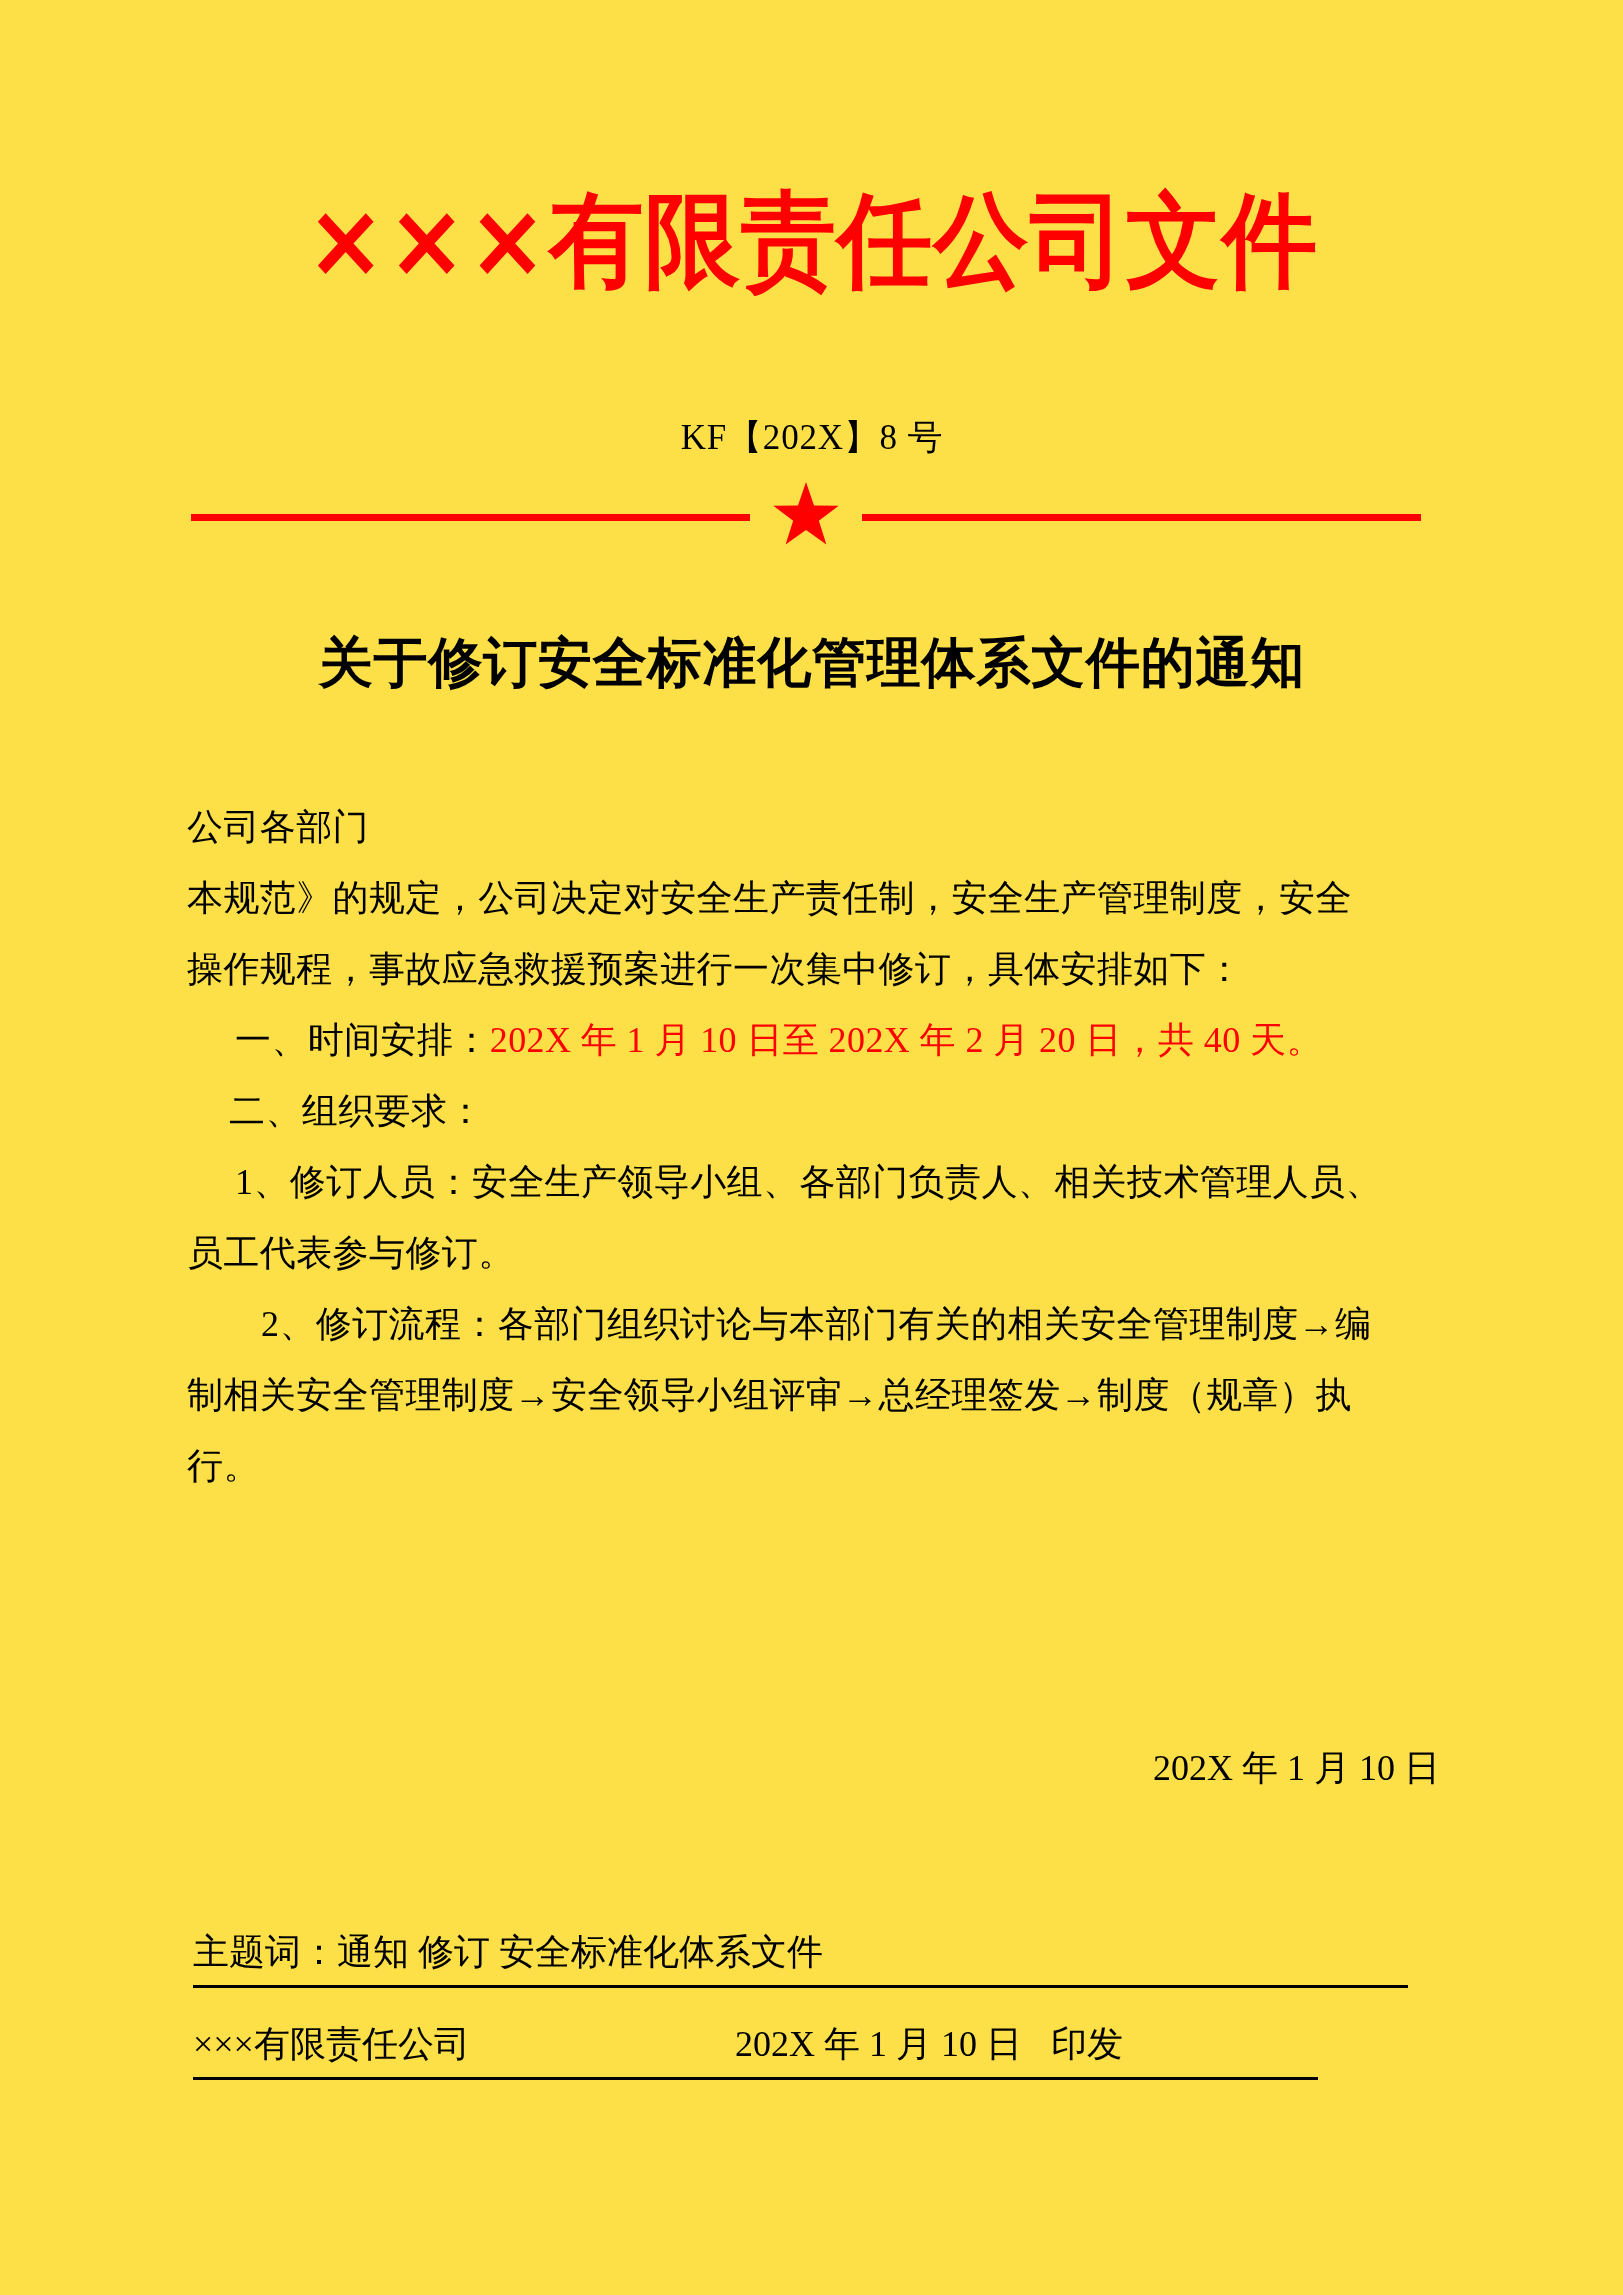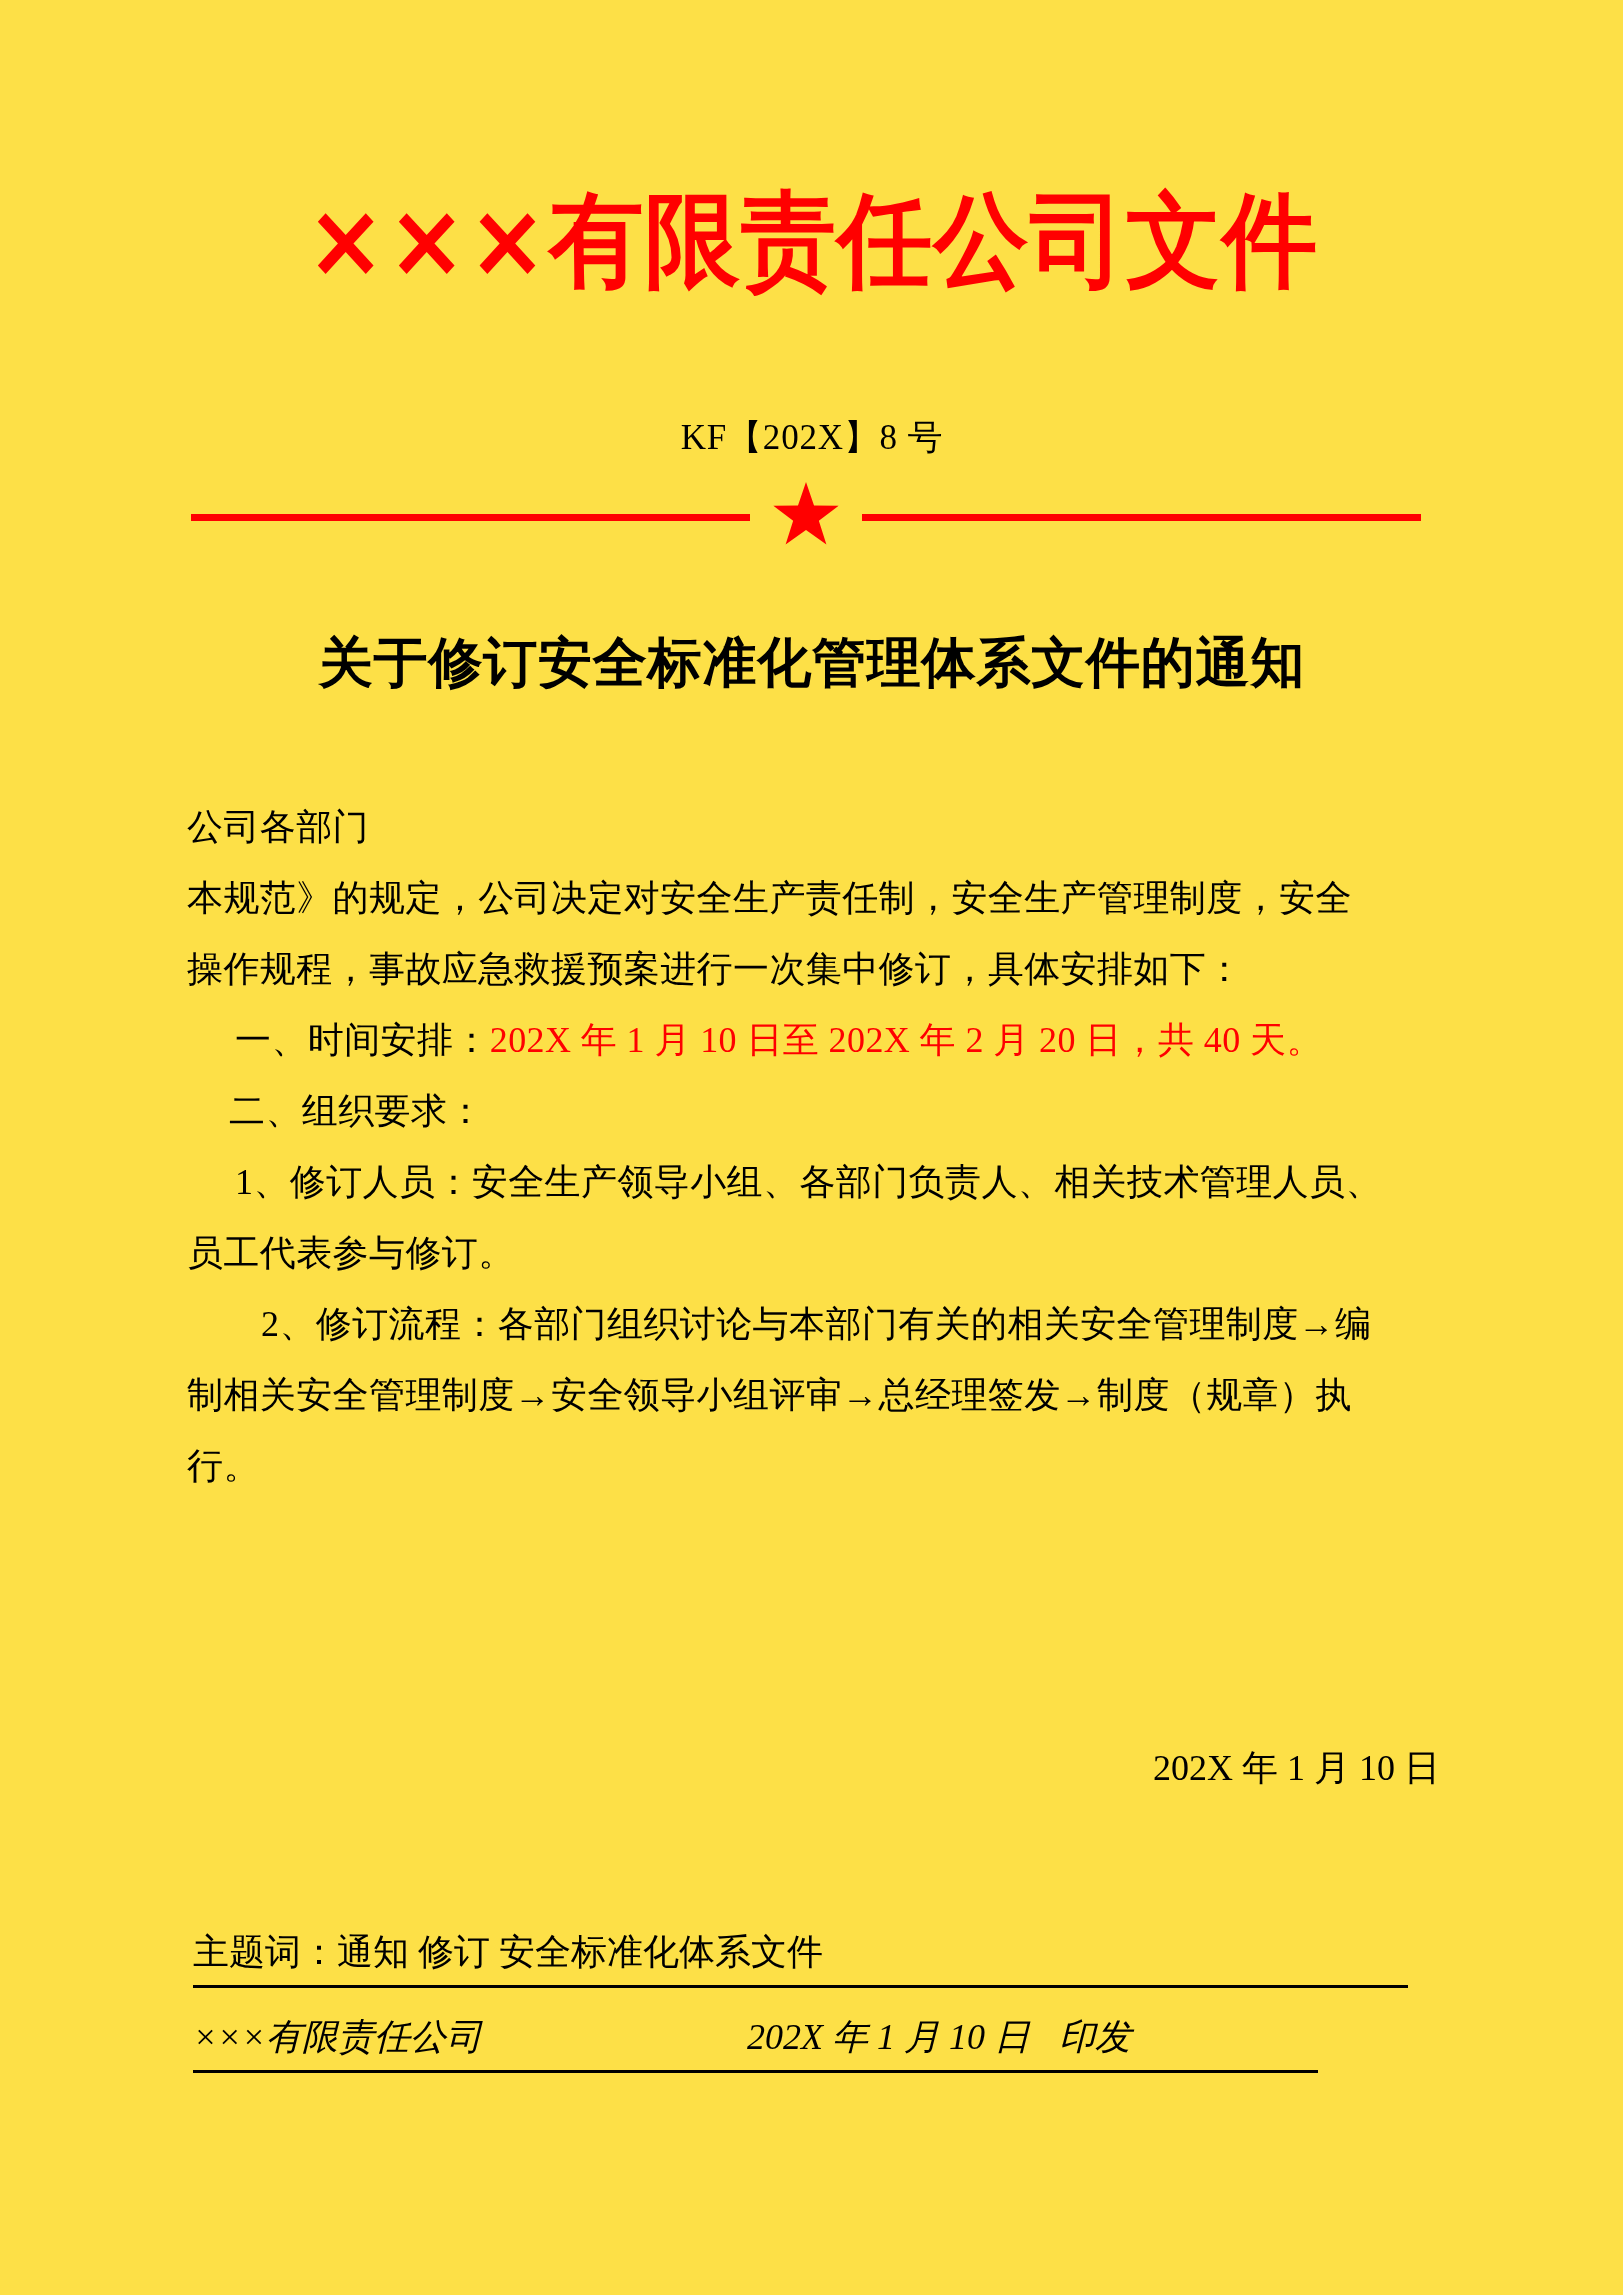--- a/index.html
+++ b/index.html
@@ -150,21 +150,21 @@
     white-space: nowrap;
   }
   .footer-row .rule {
     position: absolute;
     left: 0;
     bottom: 3.2px;
     height: 3.2px;
     background: #000000;
   }
   .footer-row-1 .rule { width: 1215px; }
-  .footer-row-2 { margin-top: 22px; font-style: italic; }
+  .footer-row-2 { margin-top: 29px; }
   .footer-row-2 .rule { width: 1125px; }
   .footer-issuer { display: inline-block; }
   .footer-issue-date {
     display: inline-block;
     margin-left: 265px;
   }
   .footer-printed { display: inline-block; margin-left: 29px; }
 </style>
 </head>
 <body>

